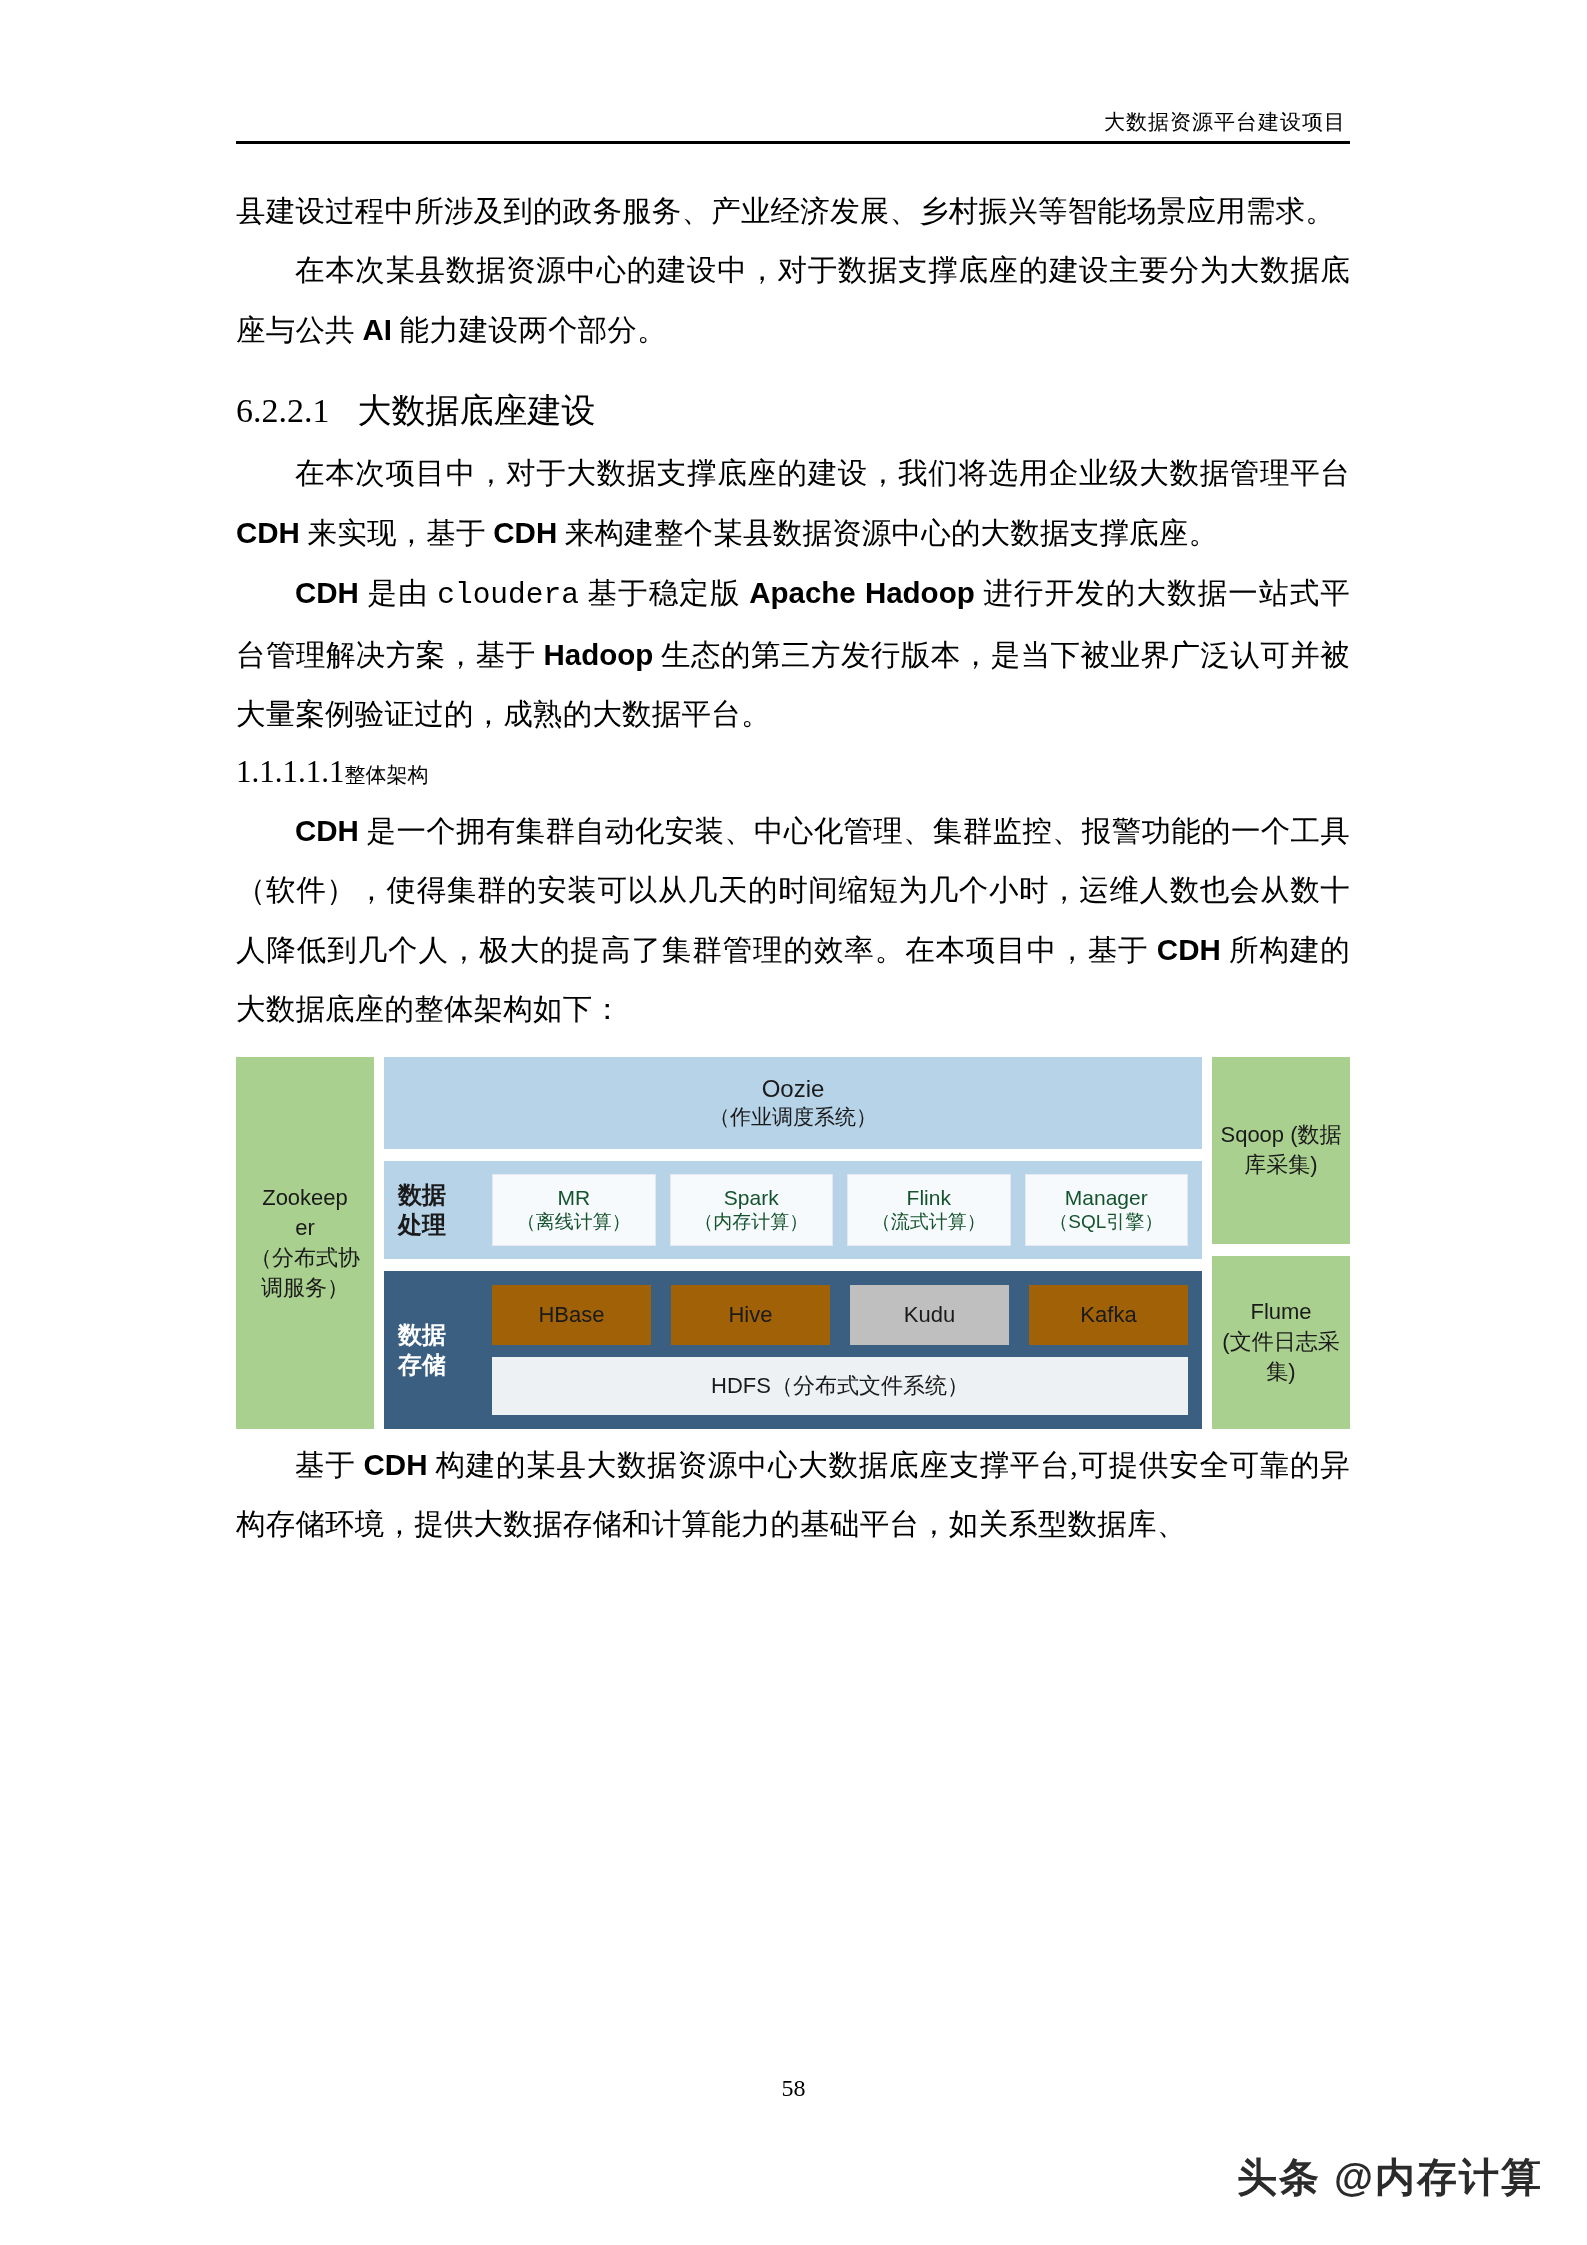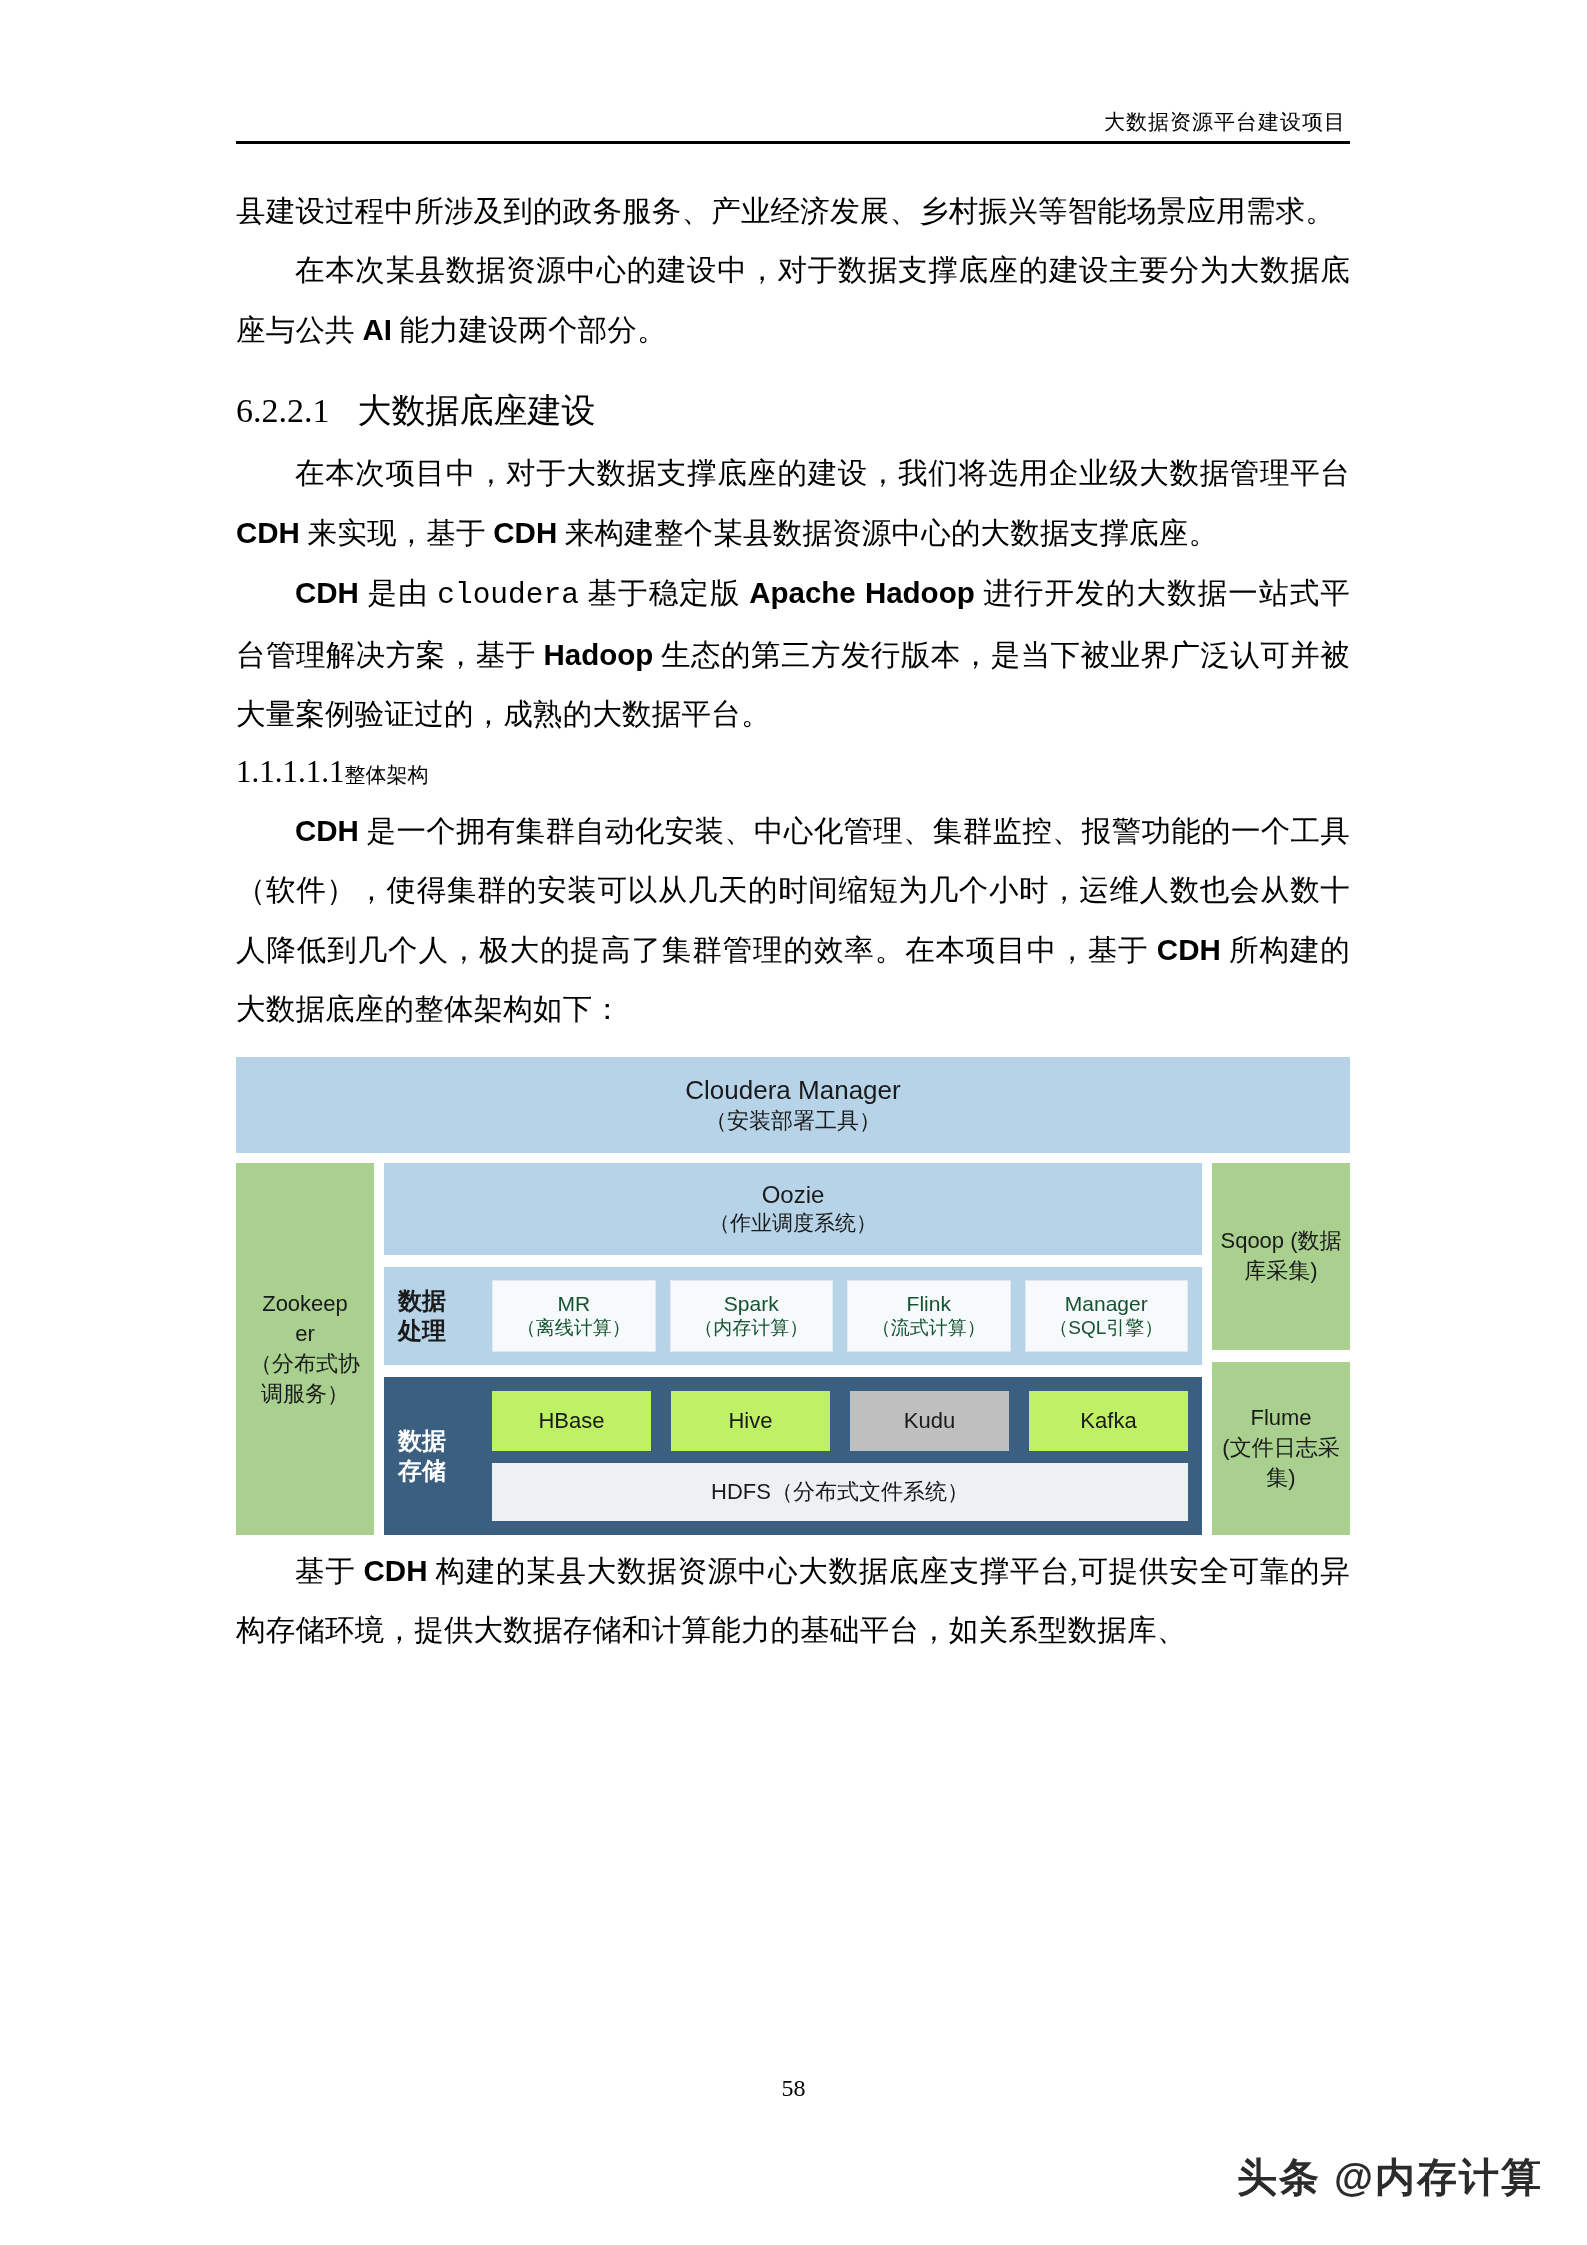--- a/index.html
+++ b/index.html
@@ -215,21 +215,21 @@
     display: flex;
     flex-direction: column;
     gap: 12px;
   }
   .store-chips {
     display: flex;
     gap: 20px;
   }
   .schip {
     flex: 1 1 0;
-    background: #bef264;
+    background: #a16207;
     height: 60px;
     display: flex;
     align-items: center;
     justify-content: center;
     font-size: 22px;
     color: #1a1a1a;
   }
   .schip.muted { background: #bfbfbf; }
   .hdfs-bar {
     background: #eef1f4;
@@ -288,24 +288,20 @@
 
     <p class="body-par indent"><span class="lat">CDH</span><span> 是由 </span><span class="lat-reg">cloudera</span><span> 基于稳定版 </span><span class="lat">Apache Hadoop</span><span> 进行开发的大数据一站式平台管理解决方案，基于 </span><span class="lat">Hadoop</span><span> 生态的第三方发行版本，是当下被业界广泛认可并被大量案例验证过的，成熟的大数据平台。</span></p>
 
     <h5 class="sub-head"><span class="subnum">1.1.1.1.1</span><span class="subtxt">整体架构</span></h5>
 
     <p class="body-par indent"><span class="lat">CDH</span><span>  是一个拥有集群自动化安装、中心化管理、集群监控、报警功能的一个工具（软件），使得集群的安装可以从几天的时间缩短为几个小时，运维人数也会从数十人降低到几个人，极大的提高了集群管理的效率。在本项目中，基于 </span><span class="lat">CDH</span><span> 所构建的大数据底座的整体架构如下：</span></p>
 
     <div class="figure">
       <div class="arch">
 
-        <div class="cm-banner">
-          <div class="l1">Cloudera Manager</div>
-          <div class="l2">（安装部署工具）</div>
-        </div>
 
         <div class="arch-mid">
 
           <div class="side-col left">
             <div class="green-box zk-box">
               <div>
                 <div>Zookeep</div>
                 <div>er</div>
                 <div>（分布式协调服务）</div>
               </div>

